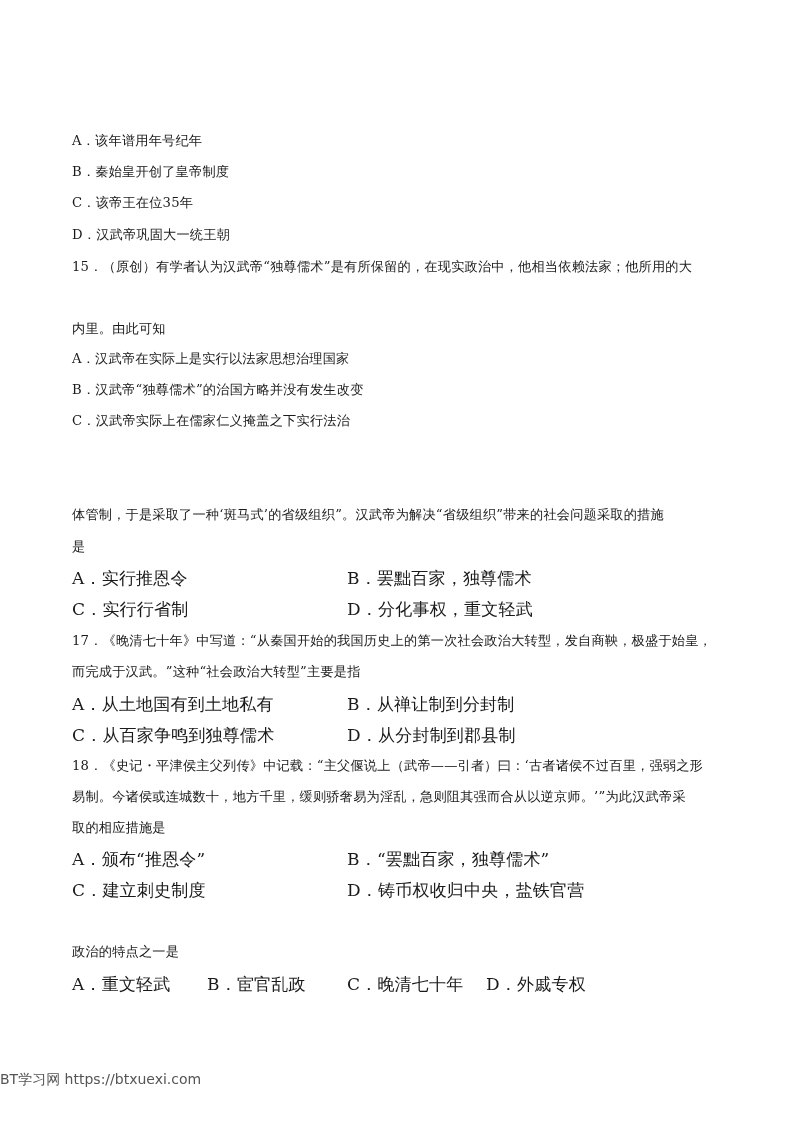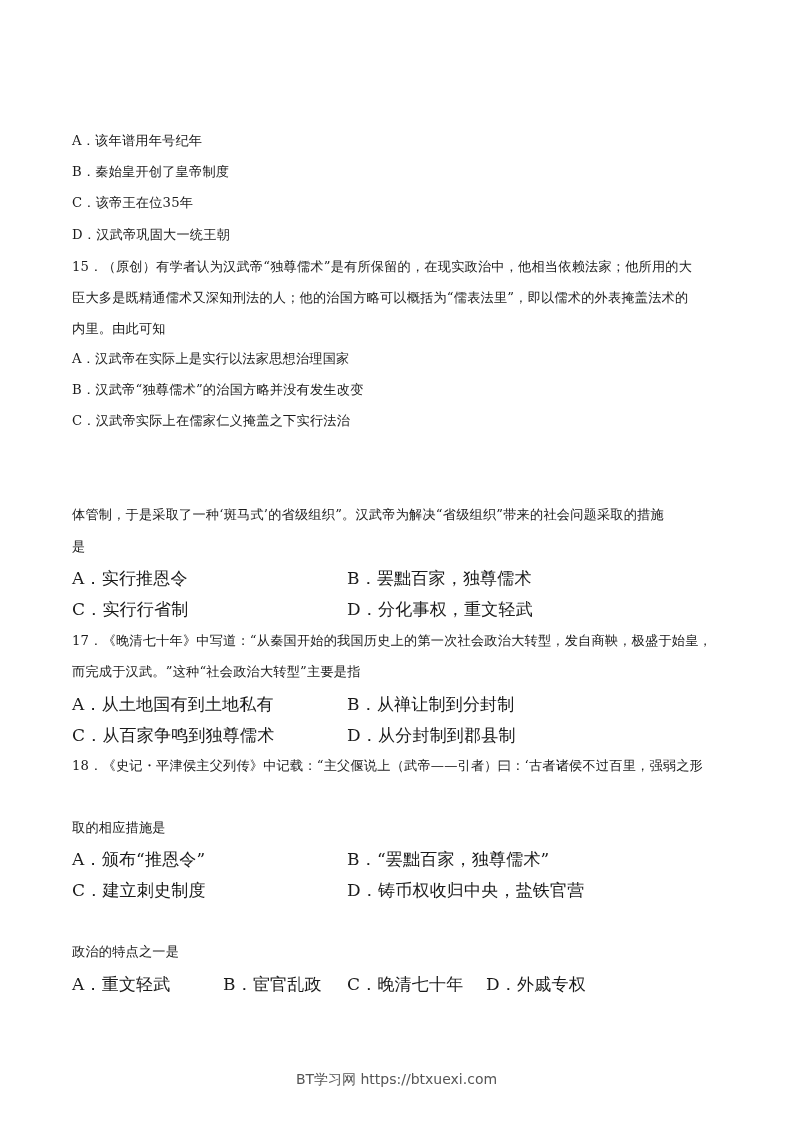--- a/index.html
+++ b/index.html
@@ -1,62 +1,62 @@
 <!DOCTYPE html>
 <html><head>
 <meta charset="utf-8">
 <style>
   html, body { margin: 0; padding: 0; background: #ffffff; }
   body { width: 793px; height: 1122px; position: relative; overflow: hidden;
          font-family: "DejaVu Serif", "Liberation Serif", serif; color: #1a1a1a; }
   .page { position: absolute; left: 0; top: 0; width: 793px; height: 798px; }
   .line { position: absolute; left: 72px; font-size: 13.2px; line-height: 18px; white-space: nowrap; letter-spacing: 0.2px; }
   .opt { position: absolute; font-size: 17px; line-height: 18px; white-space: nowrap; letter-spacing: 0.2px; }
-  .footer { position: absolute; left: 0; width: 793px; top: 1071px; text-align: center;
+  .footer { position: absolute; left: 0; width: 793px; top: 1071px; text-align: left;
             font-family: "DejaVu Sans", "Liberation Sans", sans-serif; font-size: 14px; color: #555; }
 </style>
 </head>
 <body>
 
 <div class="page">
 
   <div class="line" style="top:132px">A．该年谱用年号纪年</div>
   <div class="line" style="top:163px">B．秦始皇开创了皇帝制度</div>
   <div class="line" style="top:194px">C．该帝王在位35年</div>
   <div class="line" style="top:226px">D．汉武帝巩固大一统王朝</div>
 
   <div class="line" style="top:258px">15．（原创）有学者认为汉武帝“独尊儒术”是有所保留的，在现实政治中，他相当依赖法家；他所用的大</div>
-  <div class="line" style="top:289px">臣大多是既精通儒术又深知刑法的人；他的治国方略可以概括为“儒表法里”，即以儒术的外表掩盖法术的</div>
   <div class="line" style="top:320px">内里。由此可知</div>
   <div class="line" style="top:350px">A．汉武帝在实际上是实行以法家思想治理国家</div>
   <div class="line" style="top:381px">B．汉武帝“独尊儒术”的治国方略并没有发生改变</div>
   <div class="line" style="top:412px">C．汉武帝实际上在儒家仁义掩盖之下实行法治</div>
 
   <div class="line" style="top:506px">体管制，于是采取了一种‘斑马式’的省级组织”。汉武帝为解决“省级组织”带来的社会问题采取的措施</div>
   <div class="line" style="top:538px">是</div>
   <div class="opt" style="top:569px; left:72px">A．实行推恩令</div>
   <div class="opt" style="top:569px; left:347px">B．罢黜百家，独尊儒术</div>
   <div class="opt" style="top:600px; left:72px">C．实行行省制</div>
   <div class="opt" style="top:600px; left:347px">D．分化事权，重文轻武</div>
 
   <div class="line" style="top:632px">17．《晚清七十年》中写道：“从秦国开始的我国历史上的第一次社会政治大转型，发自商鞅，极盛于始皇，</div>
   <div class="line" style="top:663px">而完成于汉武。”这种“社会政治大转型”主要是指</div>
   <div class="opt" style="top:695px; left:72px">A．从土地国有到土地私有</div>
   <div class="opt" style="top:695px; left:347px">B．从禅让制到分封制</div>
   <div class="opt" style="top:726px; left:72px">C．从百家争鸣到独尊儒术</div>
   <div class="opt" style="top:726px; left:347px">D．从分封制到郡县制</div>
 
   <div class="line" style="top:757px">18．《史记・平津侯主父列传》中记载：“主父偃说上（武帝——引者）曰：‘古者诸侯不过百里，强弱之形</div>
+  <div class="line" style="top:788px">易制。今诸侯或连城数十，地方千里，缓则骄奢易为淫乱，急则阻其强而合从以逆京师。’”为此汉武帝采</div>
   <div class="line" style="top:819px">取的相应措施是</div>
   <div class="opt" style="top:850px; left:72px">A．颁布“推恩令”</div>
   <div class="opt" style="top:850px; left:347px">B．“罢黜百家，独尊儒术”</div>
   <div class="opt" style="top:881px; left:72px">C．建立刺史制度</div>
   <div class="opt" style="top:881px; left:347px">D．铸币权收归中央，盐铁官营</div>
 
   <div class="line" style="top:943px">政治的特点之一是</div>
   <div class="opt" style="top:975px; left:72px">A．重文轻武</div>
-  <div class="opt" style="top:975px; left:223px">B．宦官乱政</div>
+  <div class="opt" style="top:975px; left:207px">B．宦官乱政</div>
   <div class="opt" style="top:975px; left:347px">C．晚清七十年</div>
   <div class="opt" style="top:975px; left:486px">D．外戚专权</div>
 
 
   <div class="footer">BT学习网 https://btxuexi.com</div>
 </div>
 
 </body></html>

